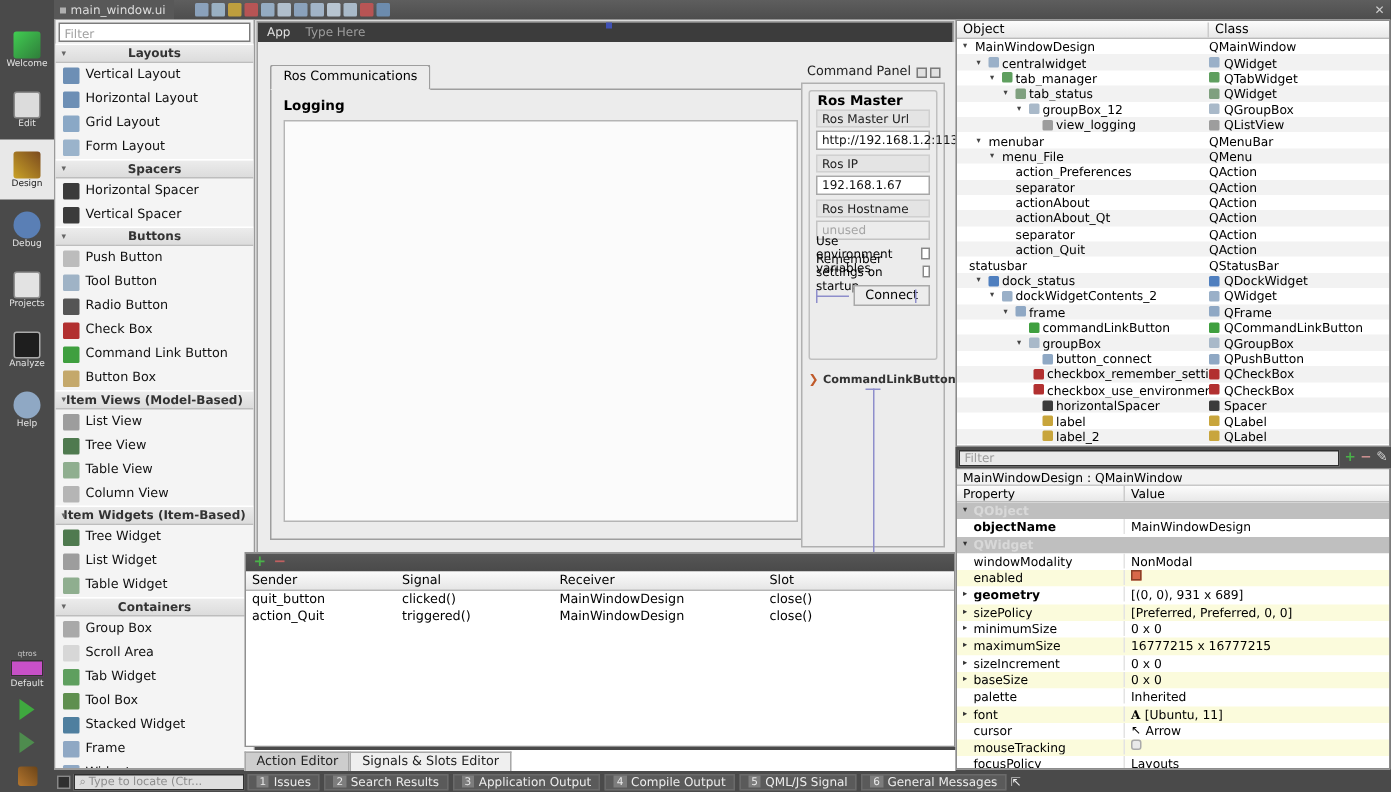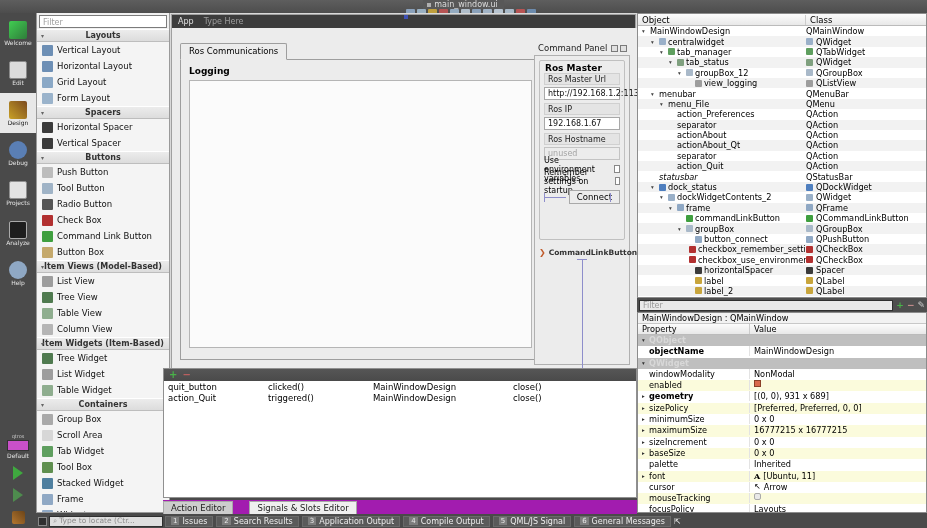--- a/index.html
+++ b/index.html
@@ -11,21 +11,21 @@
     background: #4a4a4a;
     overflow: hidden;
     color: #000;
   }
   .app { position: relative; width: 927px; height: 528px; }
 
   
   .titlebar {
     position:absolute; left:0; top:0; width:927px; height:13px;
     background: linear-gradient(#5e5e5e,#4d4d4d);
-    display:flex; align-items:center;flex-direction:column;
+    display:flex; align-items:center;
   }
   .tb-left { width:36px; height:13px; background:#4a4a4a; }
   .tb-doc {
     display:flex; align-items:center; gap:3px;
     height:13px; padding:0 6px 0 4px;
     background:#585858; color:#dcdcdc; font-size:8px;
   }
   .tb-dot { width:4px; height:4px; background:#b0b0b0; }
   .tb-toolbar { display:flex; align-items:center; gap:2px; margin-left:14px; }
   .tbi { width:9px; height:9px; border-radius:1px; opacity:.92; }
@@ -264,21 +264,21 @@
   .pe-row.wht { background:#ffffff; }
   .pe-row.bold .pname { font-weight:bold; }
   .exp { font-size:5.5px; color:#333; width:5px; display:inline-block; }
   .swatch-red { width:7px;height:7px;background:#d9694a;border:1px solid #8a4027; }
   .mini-chk { width:7px;height:7px;background:#e9e9e9;border:1px solid #aaa;border-radius:2px; }
   .font-A { font-family:"DejaVu Serif", serif; font-weight:bold; font-size:8px; }
 
   
   .bottomtabs {
     position:absolute; left:163px; top:500px; width:474px; height:14px;
-    background:#a21caf; display:flex; align-items:flex-end; gap:16px;
+    background:#ffffff; display:flex; align-items:flex-end; gap:0px;
   }
   .bt {
     font-size:8.5px; padding:2px 7px 2px 7px; height:13px; line-height:9px;
     border:1px solid #a8a8a8; border-bottom:none; background:#cdcdcd; color:#222;
   }
   .bt.active { background:#efefef; }
 
   
   .outputbar {
     position:absolute; left:0px; top:514px; width:927px; height:14px;
@@ -588,20 +588,26 @@
       <span class="handle" style="left:230px;top:3px"></span>
       <span class="handle" style="left:461px;top:3px"></span>
     </div>
   </div>
 
   <div class="sigslot">
     <div class="ss-toolbar">
       <span class="ss-plus">+</span>
       <span class="ss-minus">−</span>
     </div>
+    <div class="ss-head">
+      <div class="c1"><span>Sender</span></div>
+      <div class="c2"><span>Signal</span></div>
+      <div class="c3"><span>Receiver</span></div>
+      <div class="c4"><span>Slot</span></div>
+    </div>
     <div class="ss-body" id="ss-body">
         <div class="ss-row">
           <div class="c1">quit_button</div>
           <div class="c2">clicked()</div>
           <div class="c3">MainWindowDesign</div>
           <div class="c4">close()</div>
         </div>
         <div class="ss-row">
           <div class="c1">action_Quit</div>
           <div class="c2">triggered()</div>
@@ -752,21 +758,21 @@
         <div class="oi-row alt">
           <div class="oi-obj" style="padding-left: 31px;">
             <span class="tw"></span>
             <span>action_Quit</span>
           </div>
           <div class="oi-cls">
             <span>QAction</span>
           </div>
         </div>
         <div class="oi-row">
-          <div class="oi-obj" style="padding-left: 13px; font-style: italic;">
+          <div class="oi-obj" style="">
             <span class="tw"></span>
             <span>statusbar</span>
           </div>
           <div class="oi-cls">
             <span>QStatusBar</span>
           </div>
         </div>
         <div class="oi-row alt">
           <div class="oi-obj" style="padding-left: 13px;">
             <span class="tw">▾</span>

